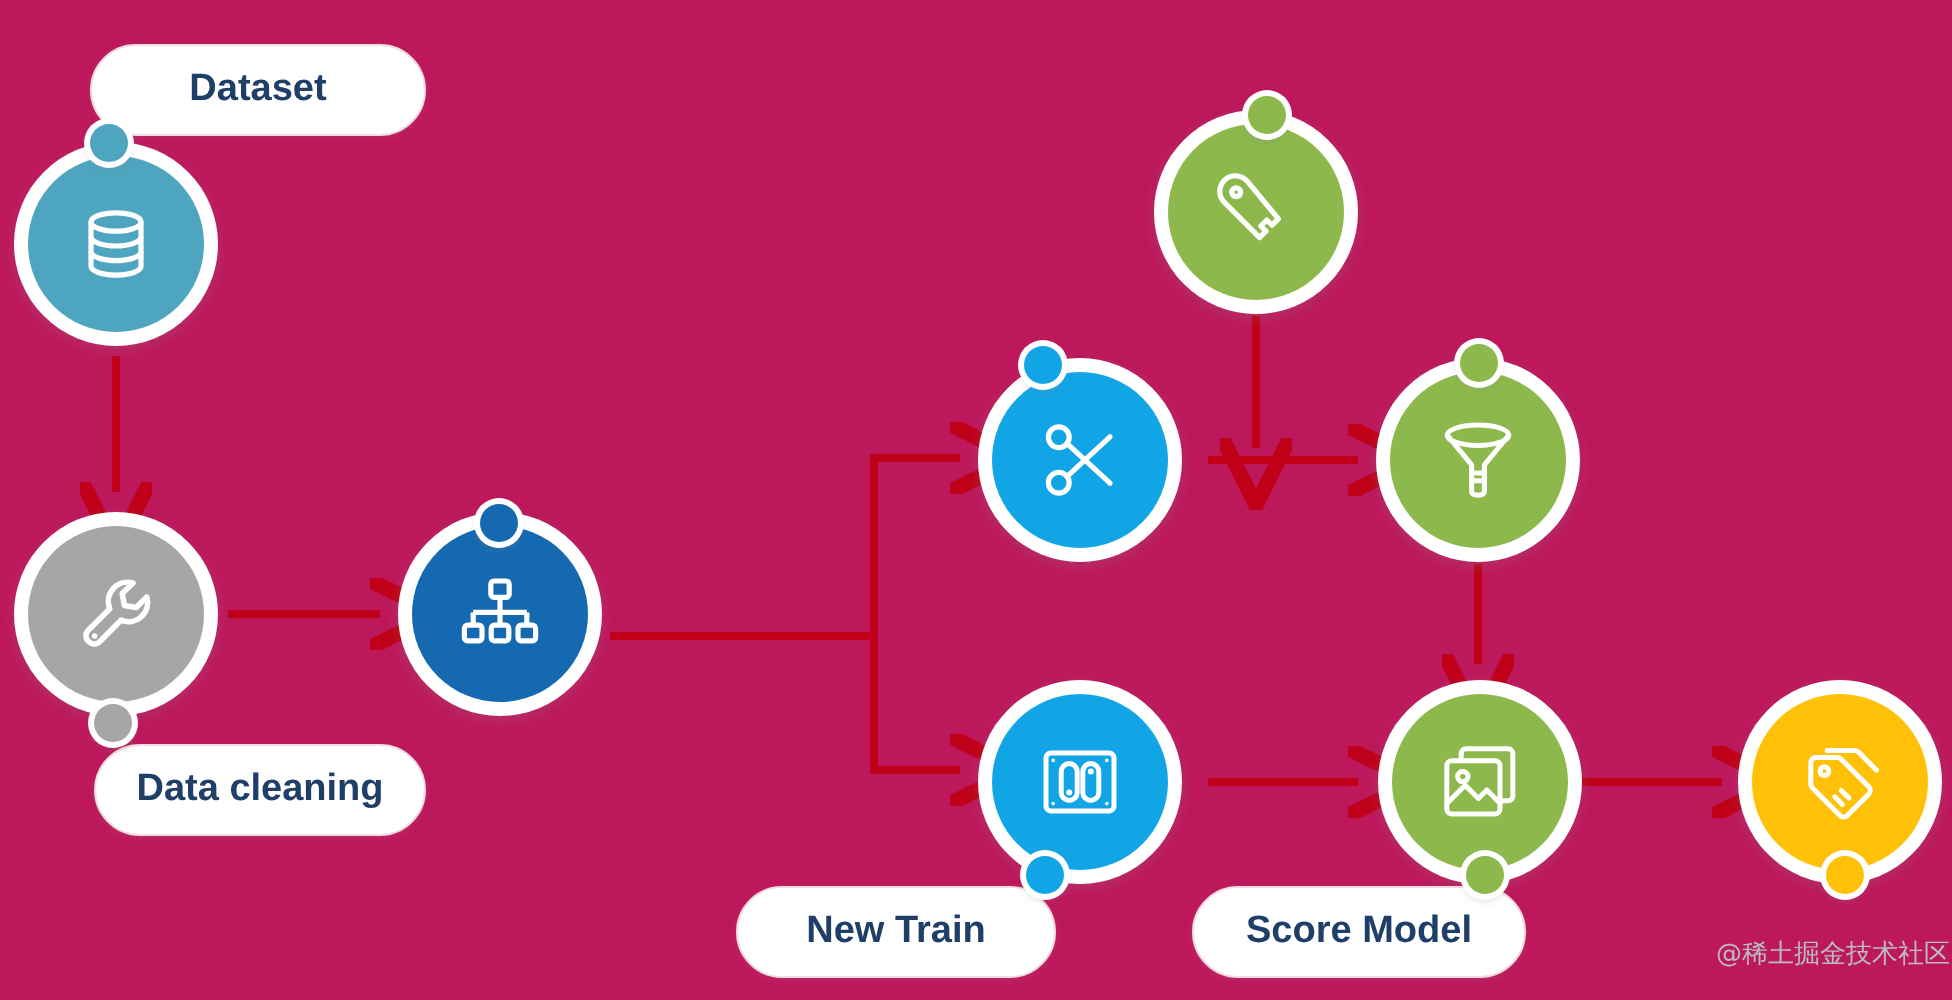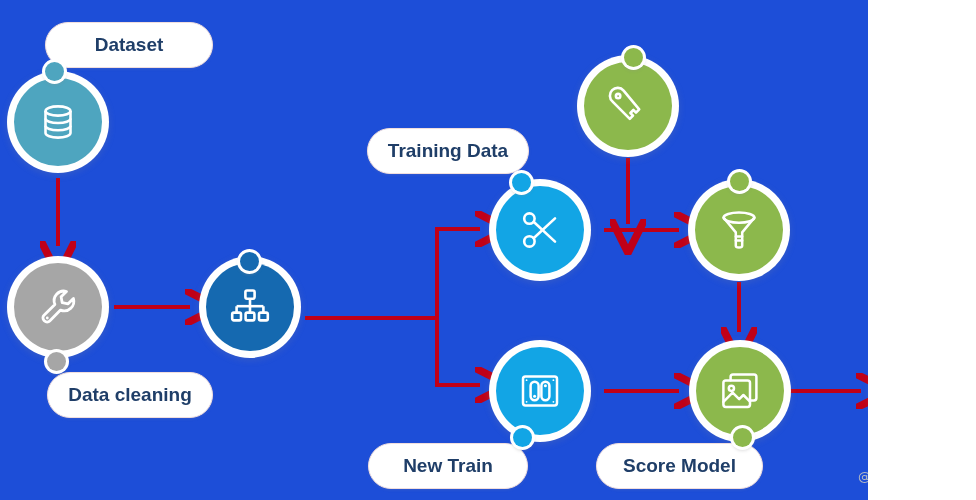--- a/index.html
+++ b/index.html
@@ -2,23 +2,23 @@
 <html><head>
 <meta charset="utf-8">
 <style>
   html, body {
     margin: 0;
     padding: 0;
     background: #ffffff;
   }
   #canvas {
     position: relative;
-    width: 868px;
+    width: 976px;
     height: 500px;
-    background: #1d4ed8;
+    background: #be185d;
     font-family: "Liberation Sans", "DejaVu Sans", sans-serif;
     overflow: hidden;
   }
 
   
   #wires {
     position: absolute;
     left: 0; top: 0;
     width: 976px; height: 500px;
     pointer-events: none;
@@ -153,21 +153,20 @@
     <span>
       <svg width="46" height="46" viewBox="0 0 46 46" fill="none" stroke="#ffffff" stroke-width="2.6" stroke-linecap="round" stroke-linejoin="round">
         <circle cx="12.4" cy="11.6" r="5.2"></circle>
         <circle cx="12.4" cy="34.4" r="5.2"></circle>
         <path d="M16.6,14.8 L38,34.6"></path>
         <path d="M16.6,31.2 L38,11.4"></path>
       </svg>
     </span>
   </div>
   <div class="bead" style="left:512px;top:173px;background:#12a5e5"></div>
-  <div class="pill" style="left:367px;top:128px;width:162px">Training Data</div>
 
   <div class="node" style="left:496px;top:347px;background:#12a5e5">
     <span>
       <svg width="46" height="46" viewBox="0 0 46 46" fill="none" stroke="#ffffff" stroke-width="2.5" stroke-linejoin="round">
         <rect x="6" y="8.5" width="34" height="29" rx="2.4"></rect>
         <rect x="13.6" y="13.8" width="8" height="18.4" rx="4"></rect>
         <rect x="24.4" y="13.8" width="8" height="18.4" rx="4"></rect>
         <circle cx="17.6" cy="28.2" r="1.5" fill="#ffffff" stroke="none"></circle>
         <circle cx="28.4" cy="17.8" r="1.5" fill="#ffffff" stroke="none"></circle>
         <circle cx="9.6" cy="12.2" r="0.9" fill="#ffffff" stroke="none"></circle>

